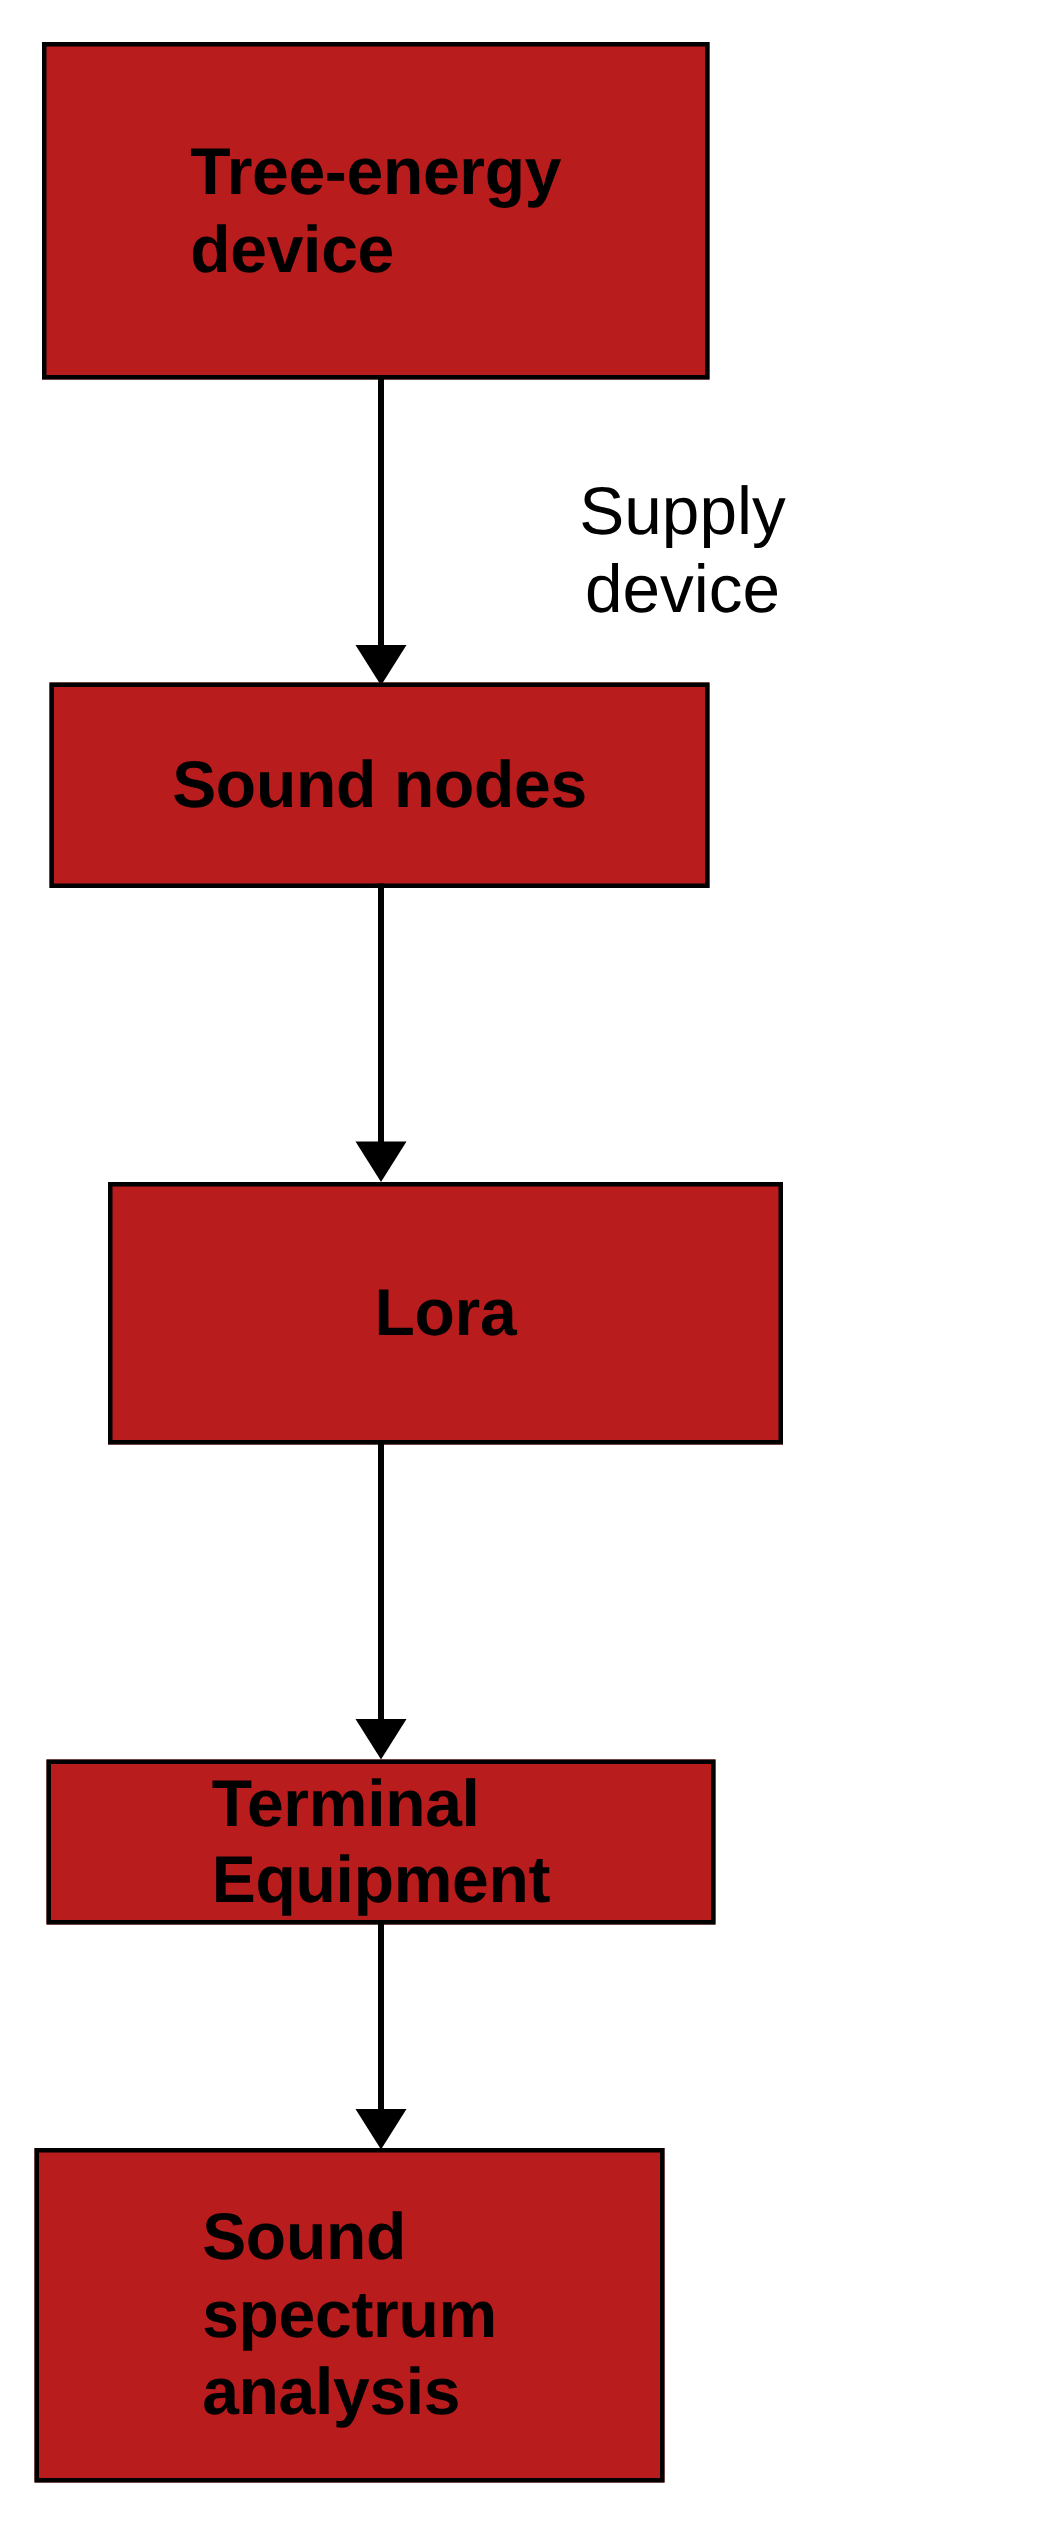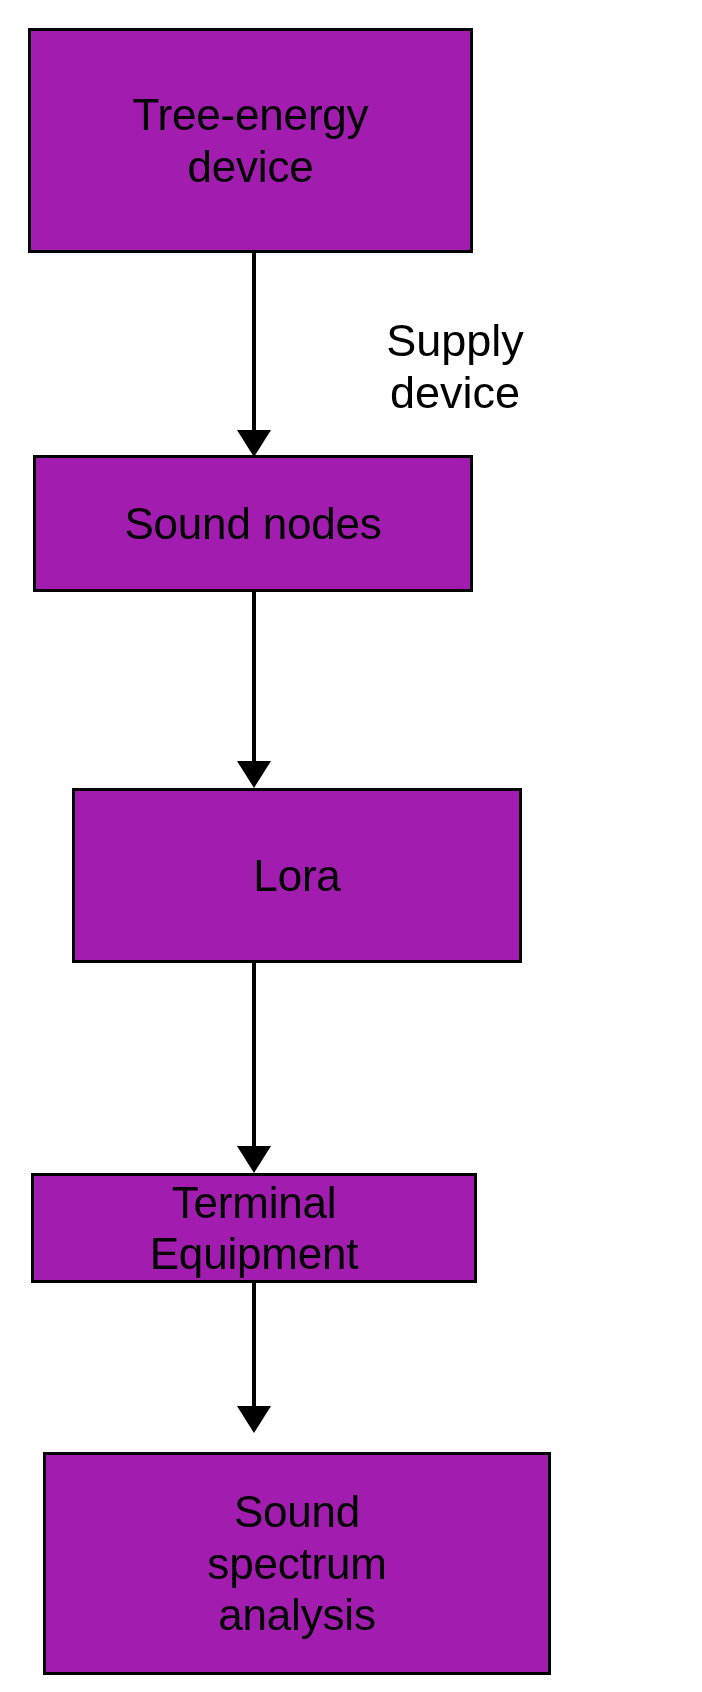--- a/index.html
+++ b/index.html
@@ -15,25 +15,25 @@
     position: relative;
     width: 702px;
     height: 1692px;
     background: #ffffff;
     overflow: hidden;
   }
   .node {
     position: absolute;
     box-sizing: border-box;
     border: 3px solid #000000;
-    background: #a21caf;
+    background: #b91c1c;
     display: flex;
     align-items: center;
     justify-content: center;
-    text-align: center;
+    font-weight: bold;
   }
   .node-label {
     font-family: "Liberation Sans", sans-serif;
     font-size: 44px;
     line-height: 1.17;
     color: #000000;
     white-space: pre-line;
     letter-spacing: -0.2px;
   }
   .edge {
@@ -101,19 +101,19 @@
 Equipment</span>
   </div>
 
   <div class="edge" style="left:232px; top:1280px; width:44px; height:156px;">
     <svg width="44" height="156" viewBox="0 0 44 156">
       <line x1="22" y1="0" x2="22" y2="134" stroke="#000000" stroke-width="4"></line>
       <polygon points="5,126 39,126 22,153" fill="#000000"></polygon>
     </svg>
   </div>
 
-  <div class="node" style="left:43px; top:1432px; width:508px; height:223px;margin-top:20px;">
+  <div class="node" style="left:23px; top:1432px; width:420px; height:223px;">
     <span class="node-label">Sound
 spectrum
 analysis</span>
   </div>
 
 </div>
 
 </body></html>

